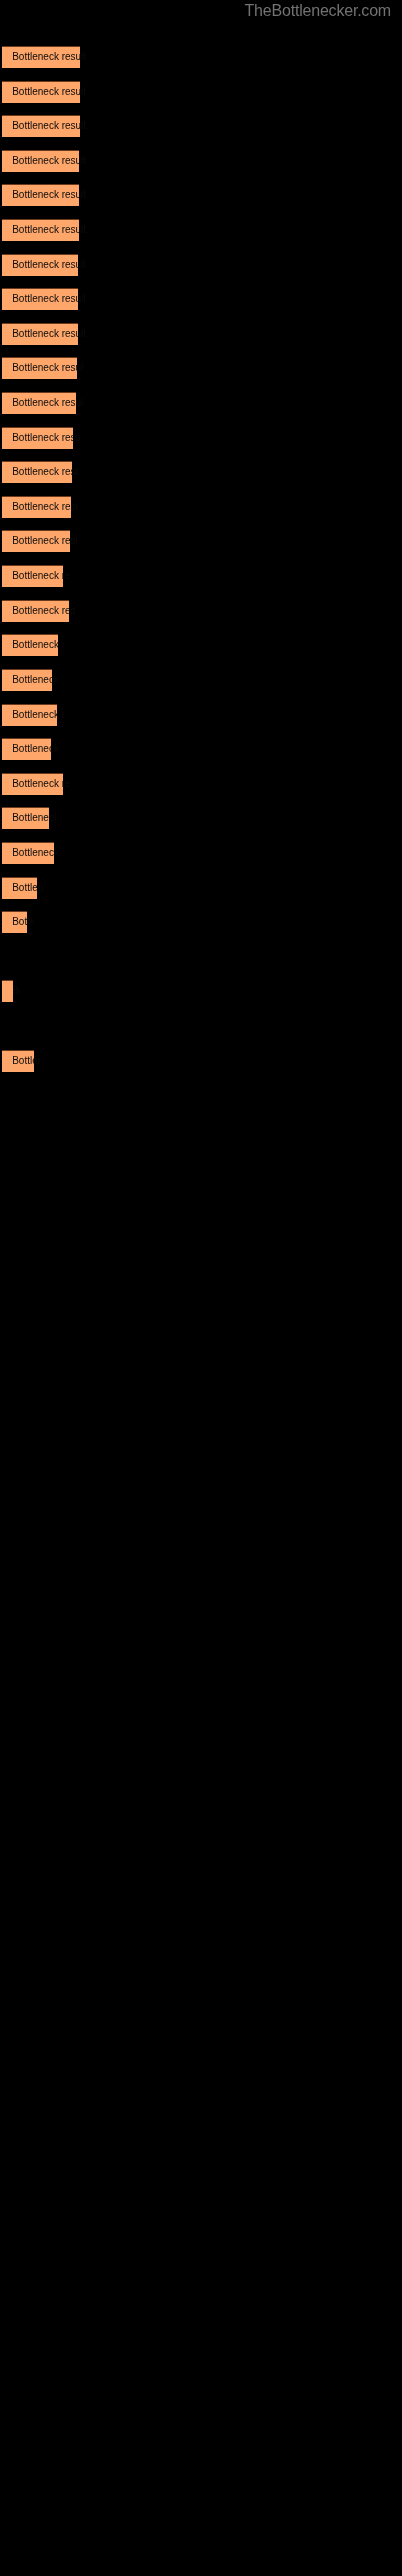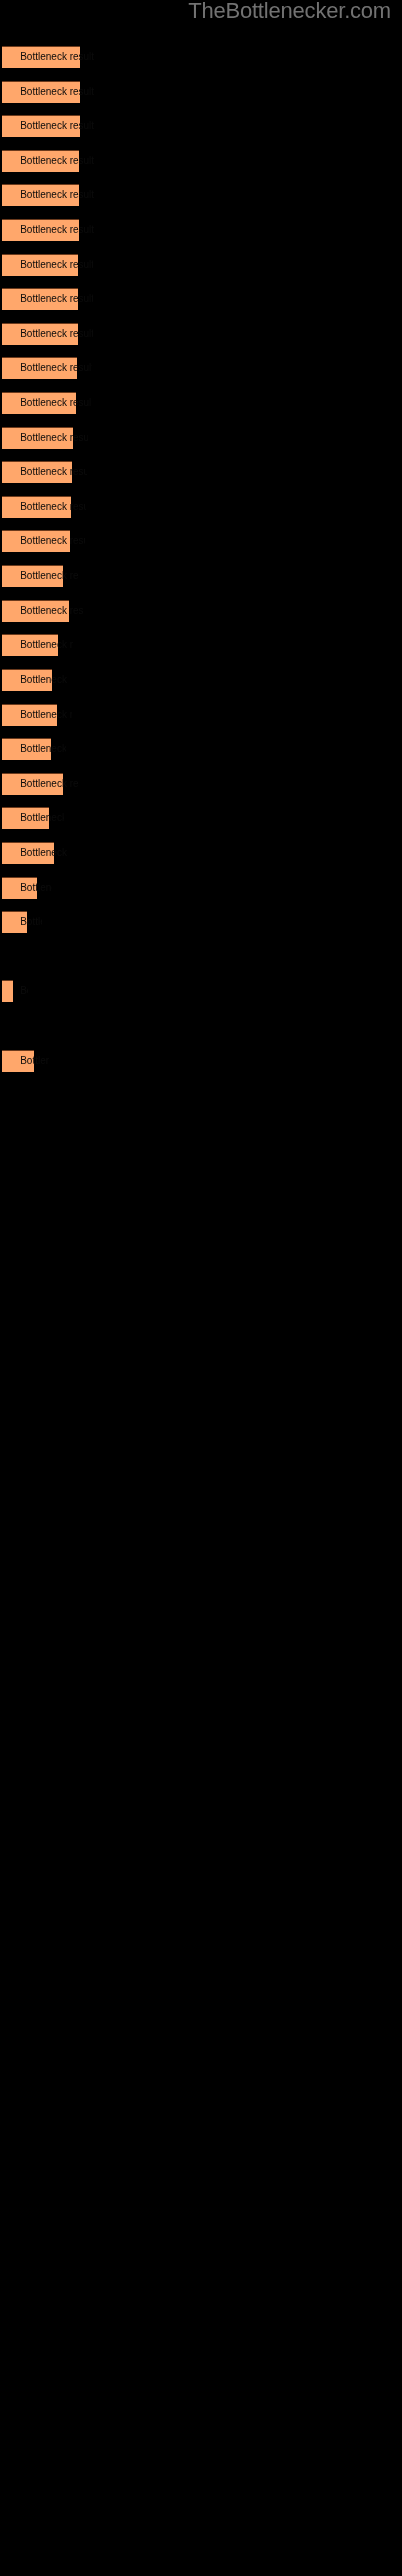--- a/index.html
+++ b/index.html
@@ -21,21 +21,21 @@
     height: 2576px;
     background: #000000;
   }
   #watermark-title {
     position: absolute;
     top: 0px;
     left: 0;
     width: 391px;
     text-align: right;
     font-family: "Liberation Sans", sans-serif;
-    font-size: 22px;
+    font-size: 16px;
     line-height: 22.5px;
     color: #727272;
     letter-spacing: -0.2px;
     white-space: nowrap;
     user-select: none;
   }
   #bars-layer {
     position: absolute;
     top: 0;
     left: 0;
@@ -64,21 +64,21 @@
     height: 22px;
     line-height: 22px;
     font-family: "Liberation Sans", sans-serif;
     font-size: 10px;
     color: #0b0b0b;
     white-space: nowrap;
     pointer-events: none;
   }
   .bar-clip {
     position: absolute;
-    left: 17px;
+    left: 9px;
     top: 0;
     height: 22px;
     overflow: hidden;
   }
 </style>
 </head>
 <body>
 
 <div id="chart-root">
 

